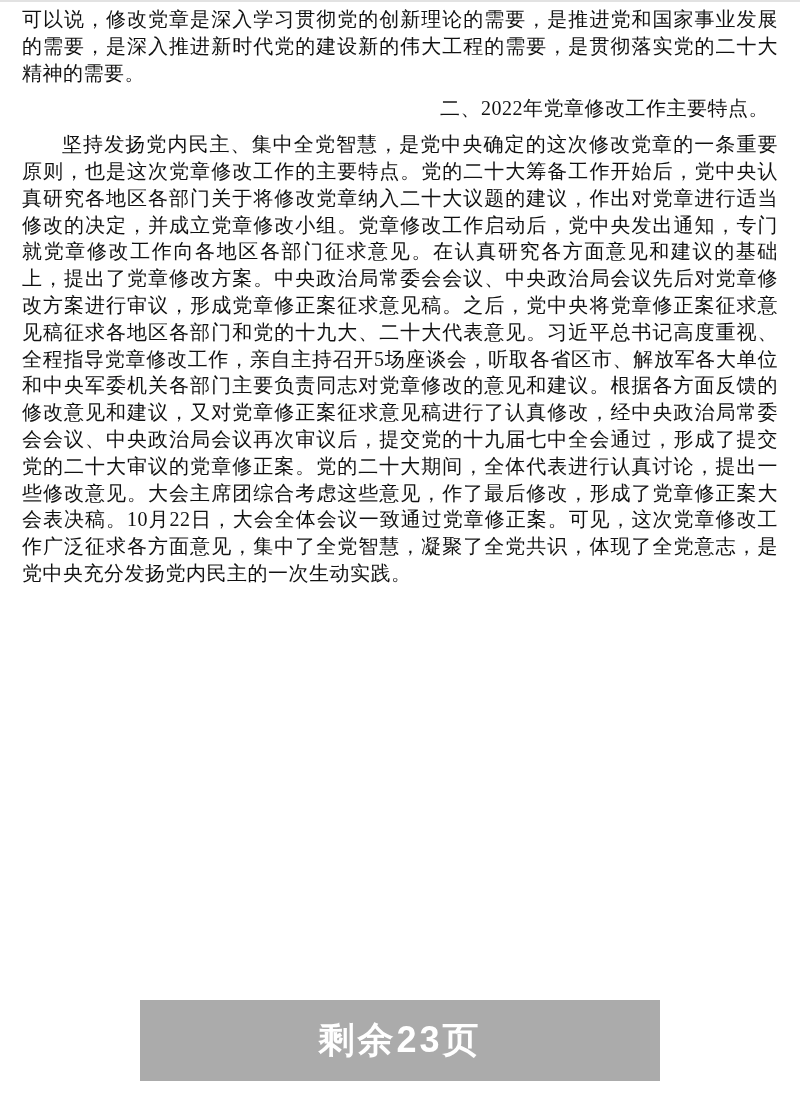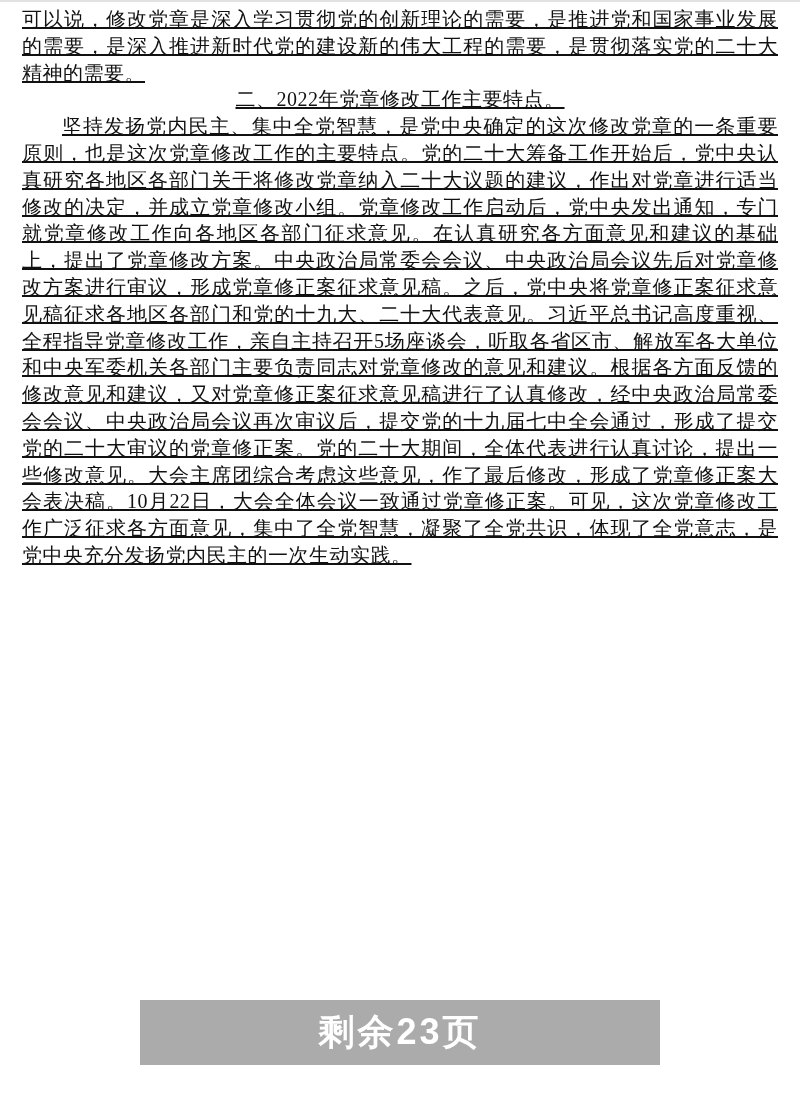--- a/index.html
+++ b/index.html
@@ -22,49 +22,48 @@
   .content {
     padding: 4px 22px 0 22px;
     font-size: 20px;
     line-height: 26.8px;
     text-align: justify;
     letter-spacing: 0.5px;
   }
   .para {
     margin: 0;
     padding: 0;
-    text-decoration: underline;
   }
   .indent {
     text-indent: 2em;
   }
   .no-indent {
     text-indent: 0;
   }
   .heading {
-    margin: 0;
+    margin: 9px;
     padding: 0;
     font-size: 20px;
     font-weight: normal;
     text-indent: 0;
-    text-align: center;
+    text-align: right;
   }
   .banner {
     position: absolute;
     left: 50%;
     transform: translateX(-50%);
     top: 998px;
     min-width: 520px;
     background: rgba(148, 148, 148, 0.78);
     color: #ffffff;
     font-family: "Liberation Sans", "DejaVu Sans", sans-serif;
     font-weight: bold;
     font-size: 36px;
     letter-spacing: 3px;
-    padding: 8px 34px;
+    padding: 16px 34px;
     display: flex;
     align-items: center;
     justify-content: center;
     gap: 58px;
     white-space: nowrap;
     cursor: pointer;
     box-sizing: border-box;
   }
 </style>
 </head>

